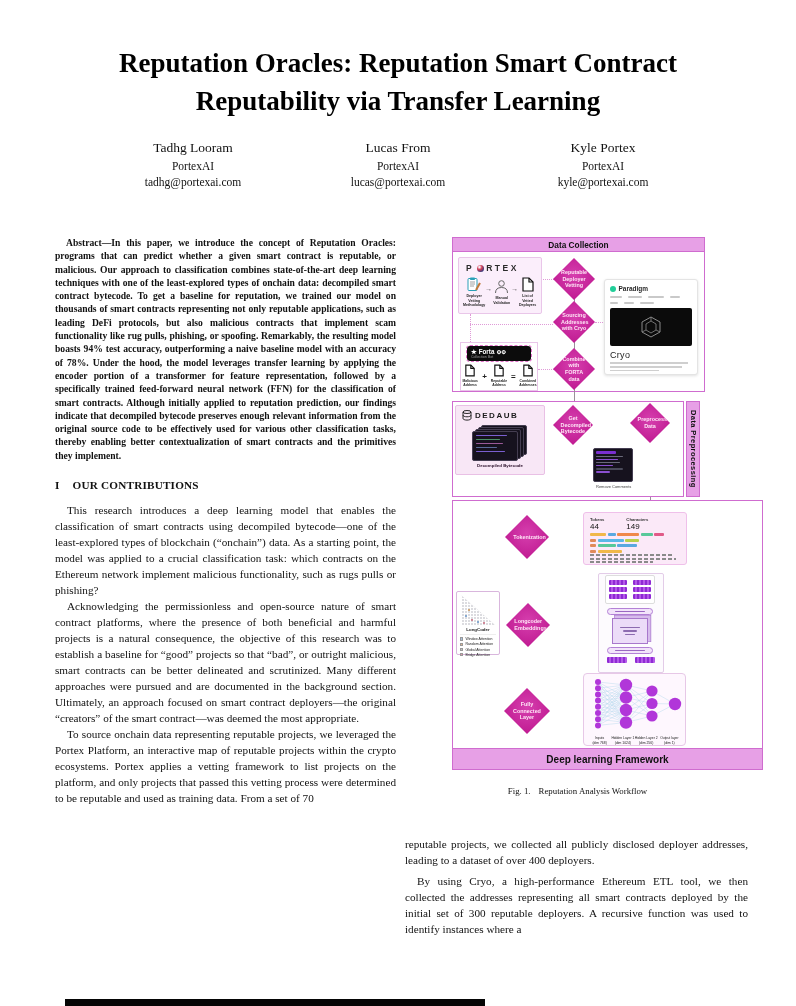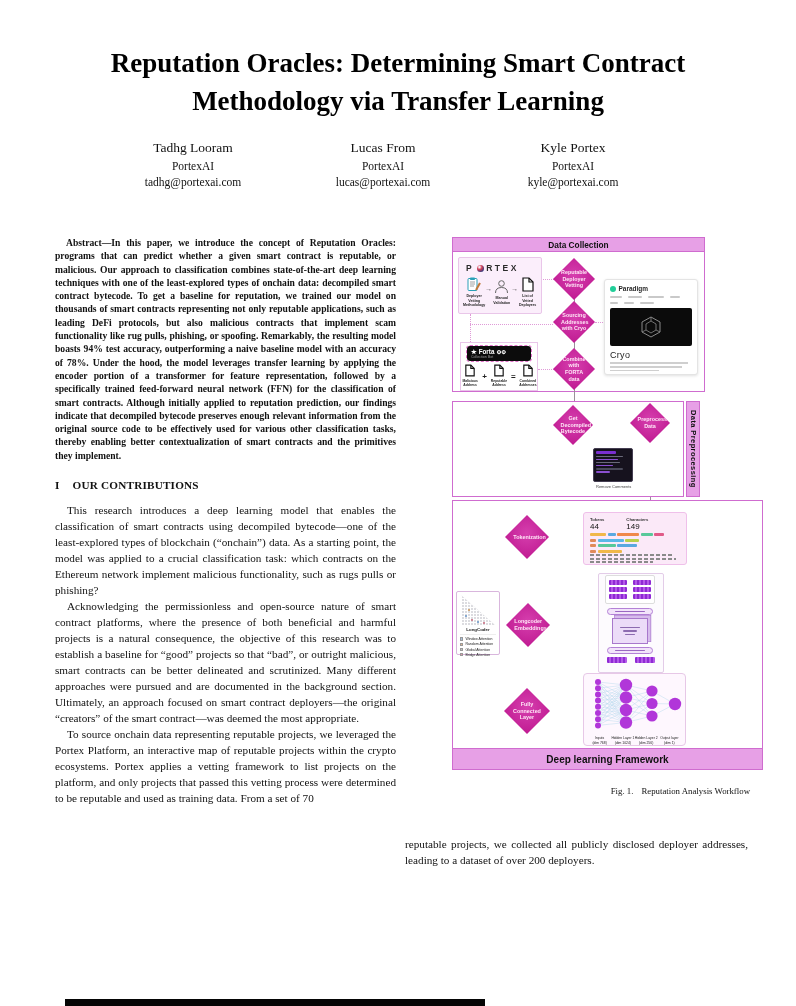--- a/index.html
+++ b/index.html
@@ -8,21 +8,21 @@
     width:796px; height:1006px; position:relative; overflow:hidden;
     font-family:"Liberation Serif", serif; color:#111;
   }
   
   .title {
     position:absolute; top:44px; left:50%; transform:translateX(-50%);
     width:640px; text-align:center; font-size:27px; line-height:38px; color:#000;
   }
   .authors {
     position:absolute; top:140px; left:98px; width:600px;
-    display:flex; justify-content:flex-start; text-align:center;
+    display:flex; justify-content:space-between; text-align:center;
   }
   .author { width:190px; }
   .author .name  { font-size:13.5px; margin-bottom:4px; }
   .author .affil { font-size:11.5px; margin-bottom:4px; }
   .author .email { font-size:11.5px; }
   
   .col-left  { position:absolute; left:55px;  top:236px; width:341px; }
   .col-right-text { position:absolute; left:405px; top:836px; width:343px; }
   .abstract {
     font-size:9.6px; font-weight:bold; line-height:13.3px;
@@ -35,21 +35,21 @@
   }
   .sec-head .sp { display:inline-block; width:13px; }
   .body-p {
     font-size:11.2px; line-height:16px; text-align:justify; text-indent:12px;
   }
   .body-p.noindent { text-indent:0; }
   
   .figure { position:absolute; left:452px; top:237px; width:311px; height:534px;
             font-family:"Liberation Sans", sans-serif; }
   .fig-caption {
-    position:absolute; left:405px; top:786px; width:345px; text-align:right;
+    position:absolute; left:405px; top:786px; width:345px; text-align:center;
     font-size:8.8px; font-family:"Liberation Serif", serif; color:#111;
   }
   .fig-caption .gap { display:inline-block; width:8px; }
   .sec { position:absolute; border:1px solid #cf6ccf; background:#fff; }
   .sec1 { left:0;   top:0;   width:253px; height:155px; }
   .sec2 { left:0;   top:164px; width:232px; height:96px; }
   .sec2banner {
     position:absolute; left:234px; top:164px; width:14px; height:96px;
     background:#e7a0e6; border:1px solid #cf6ccf;
     display:flex; align-items:center; justify-content:center;
@@ -174,21 +174,21 @@
   
   .nn { position:absolute; background:#fef7fe; border:1px solid #e7c8e7; border-radius:4px;
     padding:3px 4px 1px 4px; z-index:2; }
   .nn-labels { display:flex; margin-top:1px; }
   .nn-labels div { width:25%; text-align:center; font-size:3.4px; line-height:1.35; color:#222; }
   .footer-bar { position:absolute; left:65px; top:999px; width:420px; height:7px; background:#050505; }
 </style>
 </head>
 <body>
 
-<h1 class="title">Reputation Oracles: Determining Smart Contract Methodology via Transfer Learning</h1>
+<h1 class="title">Reputation Oracles: Reputation Smart Contract Reputability via Transfer Learning</h1>
 
 <div class="authors">
   <div class="author">
     <div class="name">Tadhg Looram</div>
     <div class="affil">PortexAI</div>
     <div class="email">tadhg@portexai.com</div>
   </div>
   <div class="author">
     <div class="name">Lucas From</div>
     <div class="affil">PortexAI</div>
@@ -348,20 +348,43 @@
     </div>
   <div class="diamond" style="left:101px; top:111px; width:42px; height:42px;">
       <span>Combine with FORTA data</span>
     </div>
 
   <div class="sec sec2"></div>
   <div class="sec2banner">
       <span>Data Preprocessing</span>
     </div>
 
+  <div class="dbox" style="left:3px; top:168px; width:90px; height:70px;">
+    <div class="dedaub-logo">
+      <svg width="10" height="11" viewBox="0 0 10 11">
+        <ellipse cx="5" cy="2" rx="4" ry="1.5" fill="none" stroke="#111" stroke-width="0.9"></ellipse>
+        <path d="M1 2 v6.5 c0 0.9 1.8 1.6 4 1.6 s4 -0.7 4 -1.6 V2" fill="none" stroke="#111" stroke-width="0.9"></path>
+        <path d="M1 5.2 c0 0.9 1.8 1.6 4 1.6 s4 -0.7 4 -1.6" fill="none" stroke="#111" stroke-width="0.9"></path>
+      </svg>
+      <span>DEDAUB</span>
+    </div>
+    <div class="stack">
+      <div class="codewin" style="left:9px; top:0;"></div>
+      <div class="codewin" style="left:6px; top:2px;"></div>
+      <div class="codewin" style="left:3px; top:4px;"></div>
+      <div class="codewin" style="left:0; top:6px;">
+        <i style="width:70%; background:#7a5fd0;"></i>
+        <i style="width:55%; background:#4a8f68;"></i>
+        <i style="width:62%; background:#9a5a98;"></i>
+        <i style="width:48%; background:#5a6a9a;"></i>
+        <i style="width:66%; background:#7a5fd0;"></i>
+      </div>
+    </div>
+    <div class="stack-lbl">Decompiled Bytecode</div>
+  </div>
 
   <div class="rc-win" style="left:141px; top:211px; width:40px; height:34px;">
     <div class="bar" style="width:60%"></div>
     <i style="width:80%; background:#6a6a7a;"></i>
     <i style="width:65%; background:#8a4fd0;"></i>
     <i style="width:72%; background:#6a6a7a;"></i>
     <i style="width:50%; background:#8a4fd0;"></i>
     <i style="width:78%; background:#4a4a5a;"></i>
     <i style="width:40%; background:#8a4fd0;"></i>
   </div>
@@ -563,16 +586,17 @@
   <div class="diamond" style="left:52px; top:451px; width:46px; height:46px;">
       <span>Fully Connected Layer</span>
     </div>
 </div>
 
 <div class="fig-caption">
   <span>Fig. 1.</span><span class="gap"></span><span>Reputation Analysis Workflow</span>
 </div>
 
 <div class="col-right-text">
-  <p class="body-p noindent">reputable projects, we collected all publicly disclosed deployer addresses, leading to a dataset of over 200 deployers.</p>
+  <p class="body-p noindent">reputable projects, we collected all publicly disclosed deployer addresses, leading to a dataset of over 400 deployers.</p>
+  <p class="body-p" style="margin-top:5px;">By using Cryo, a high-performance Ethereum ETL tool, we then collected the addresses representing all smart contracts deployed by the initial set of 300 reputable deployers. A recursive function was used to identify instances where a</p>
 </div>
 
 <div class="footer-bar"></div>
 
 </body></html>

